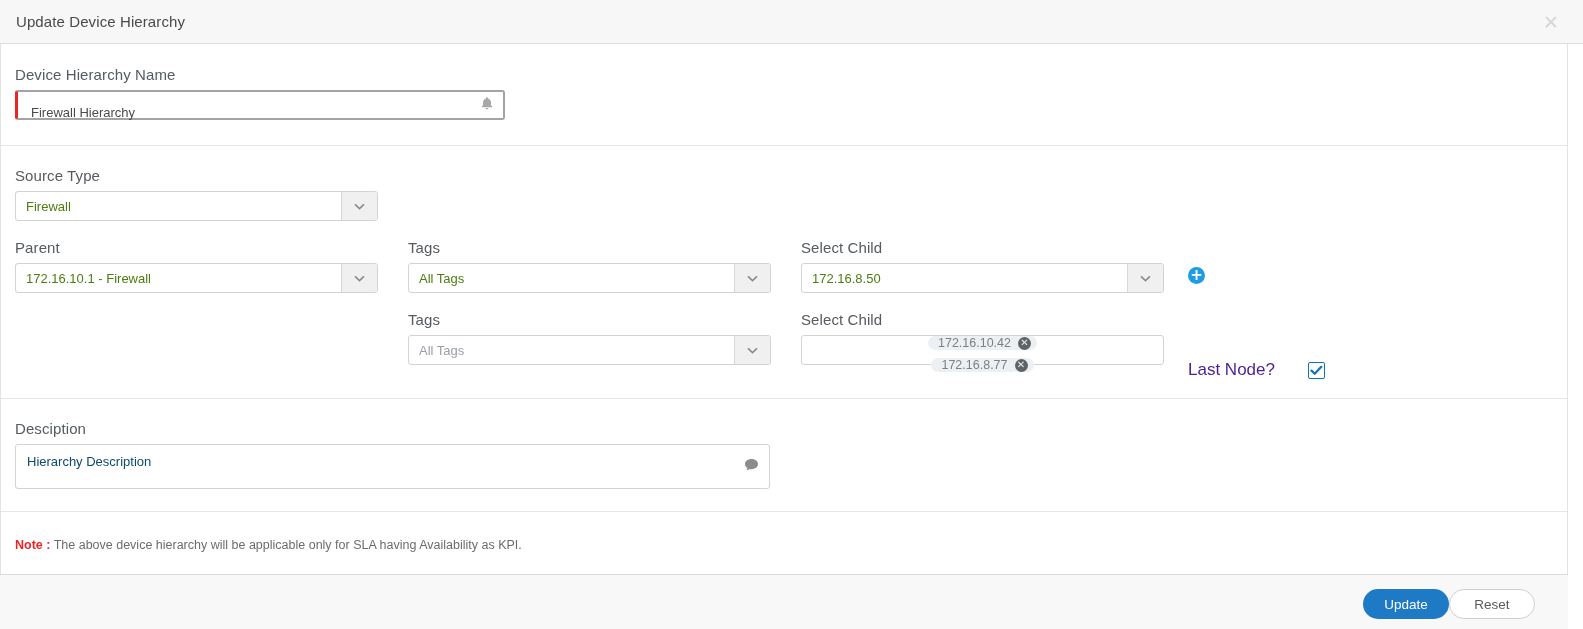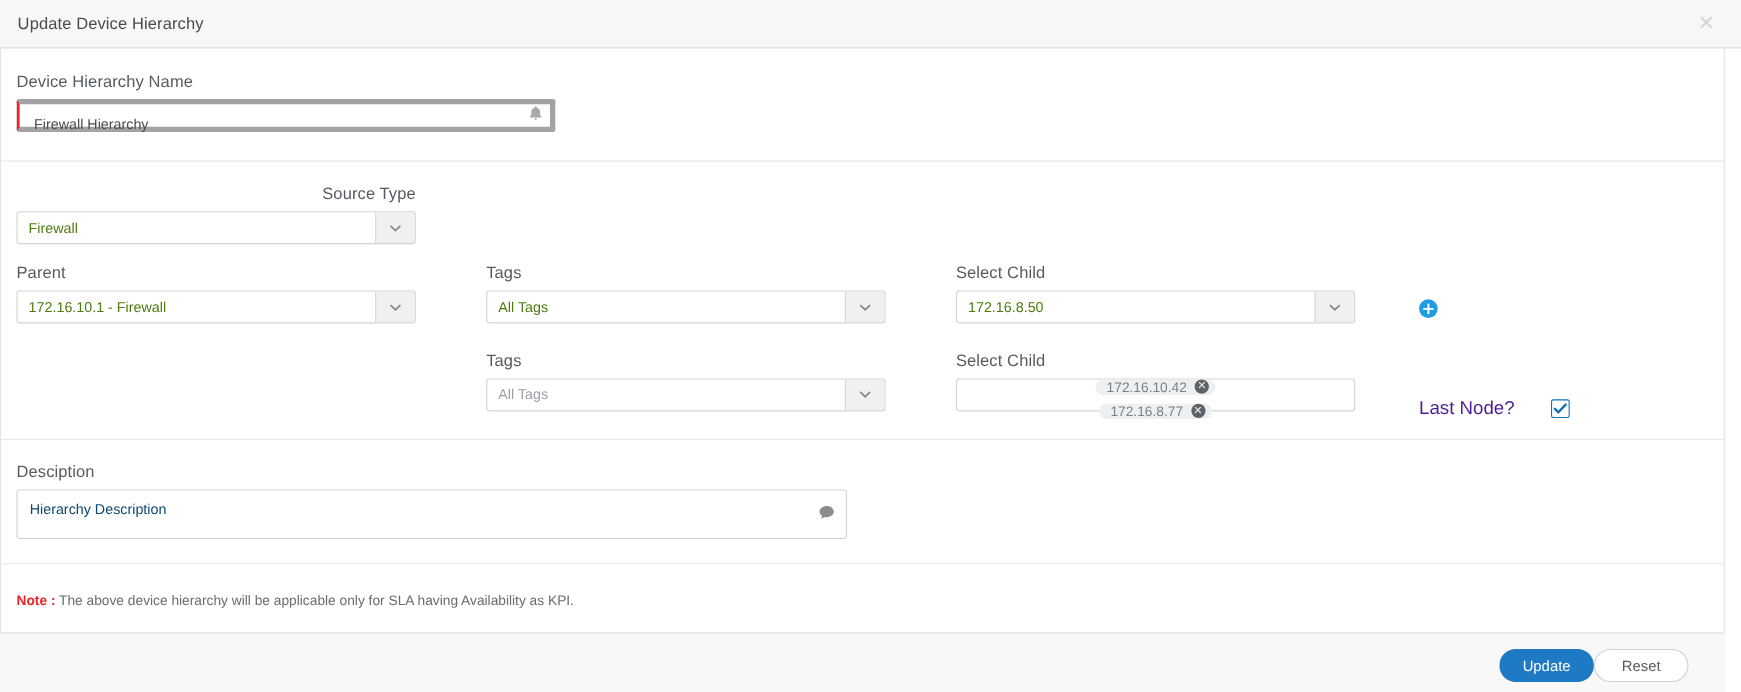--- a/index.html
+++ b/index.html
@@ -58,21 +58,21 @@
   .field-label {
     font-size: 15px; color: #555b60;
     margin-bottom: 7px; display: block;
     letter-spacing: .1px;
   }
 
   
   .input-wrap { position: relative; display: inline-block; }
   .text-input {
     height: 30px; width: 490px;
-    border: 5px solid #a3a3a3;
+    border: 2px solid #a3a3a3;
     border-radius: 3px;
     background: #fff;
     display: flex; align-items: center;
     padding: 15px 30px 0 11px;
     font-size: 13px; color: #4a4a4a;
   }
   .text-input.invalid { border-left: 3px solid #e8262a; padding-left: 13px; }
   .field-icon {
     position: absolute; right: 11px; top: 50%;
     transform: translateY(-50%);
@@ -94,29 +94,29 @@
   .select .value.placeholder { color: #9aa0a6; }
   .select .caret {
     flex: 0 0 36px; background: #f0f0f0;
     border-left: 1px solid #d8d8d8;
     display: flex; align-items: center; justify-content: center;
     color: #8a8a8a;
   }
   .select .caret svg { display: block; }
 
   
-  .grid-row { display: flex; align-items: center; gap: 34px; }
+  .grid-row { display: flex; align-items: flex-start; }
   .col-parent { width: 363px; margin-right: 30px; }
   .col-tags   { width: 363px; margin-right: 30px; }
   .col-child  { width: 363px; margin-right: 24px; }
   .col-extra  { width: 210px; padding-top: 21px; }
 
   .row-gap { height: 18px; }
 
-  .source-type-wrap { width: 363px; text-align: right; }
+  .source-type-wrap { width: 363px; }
 
   
   .chip-box {
     border: 1px solid #d3d3d3; border-radius: 3px;
     height: 30px; background: #fff;
     display: flex; align-items: center; gap: 8px;
     padding: 0 8px;
     flex-direction: column;
   }
   .chip {

